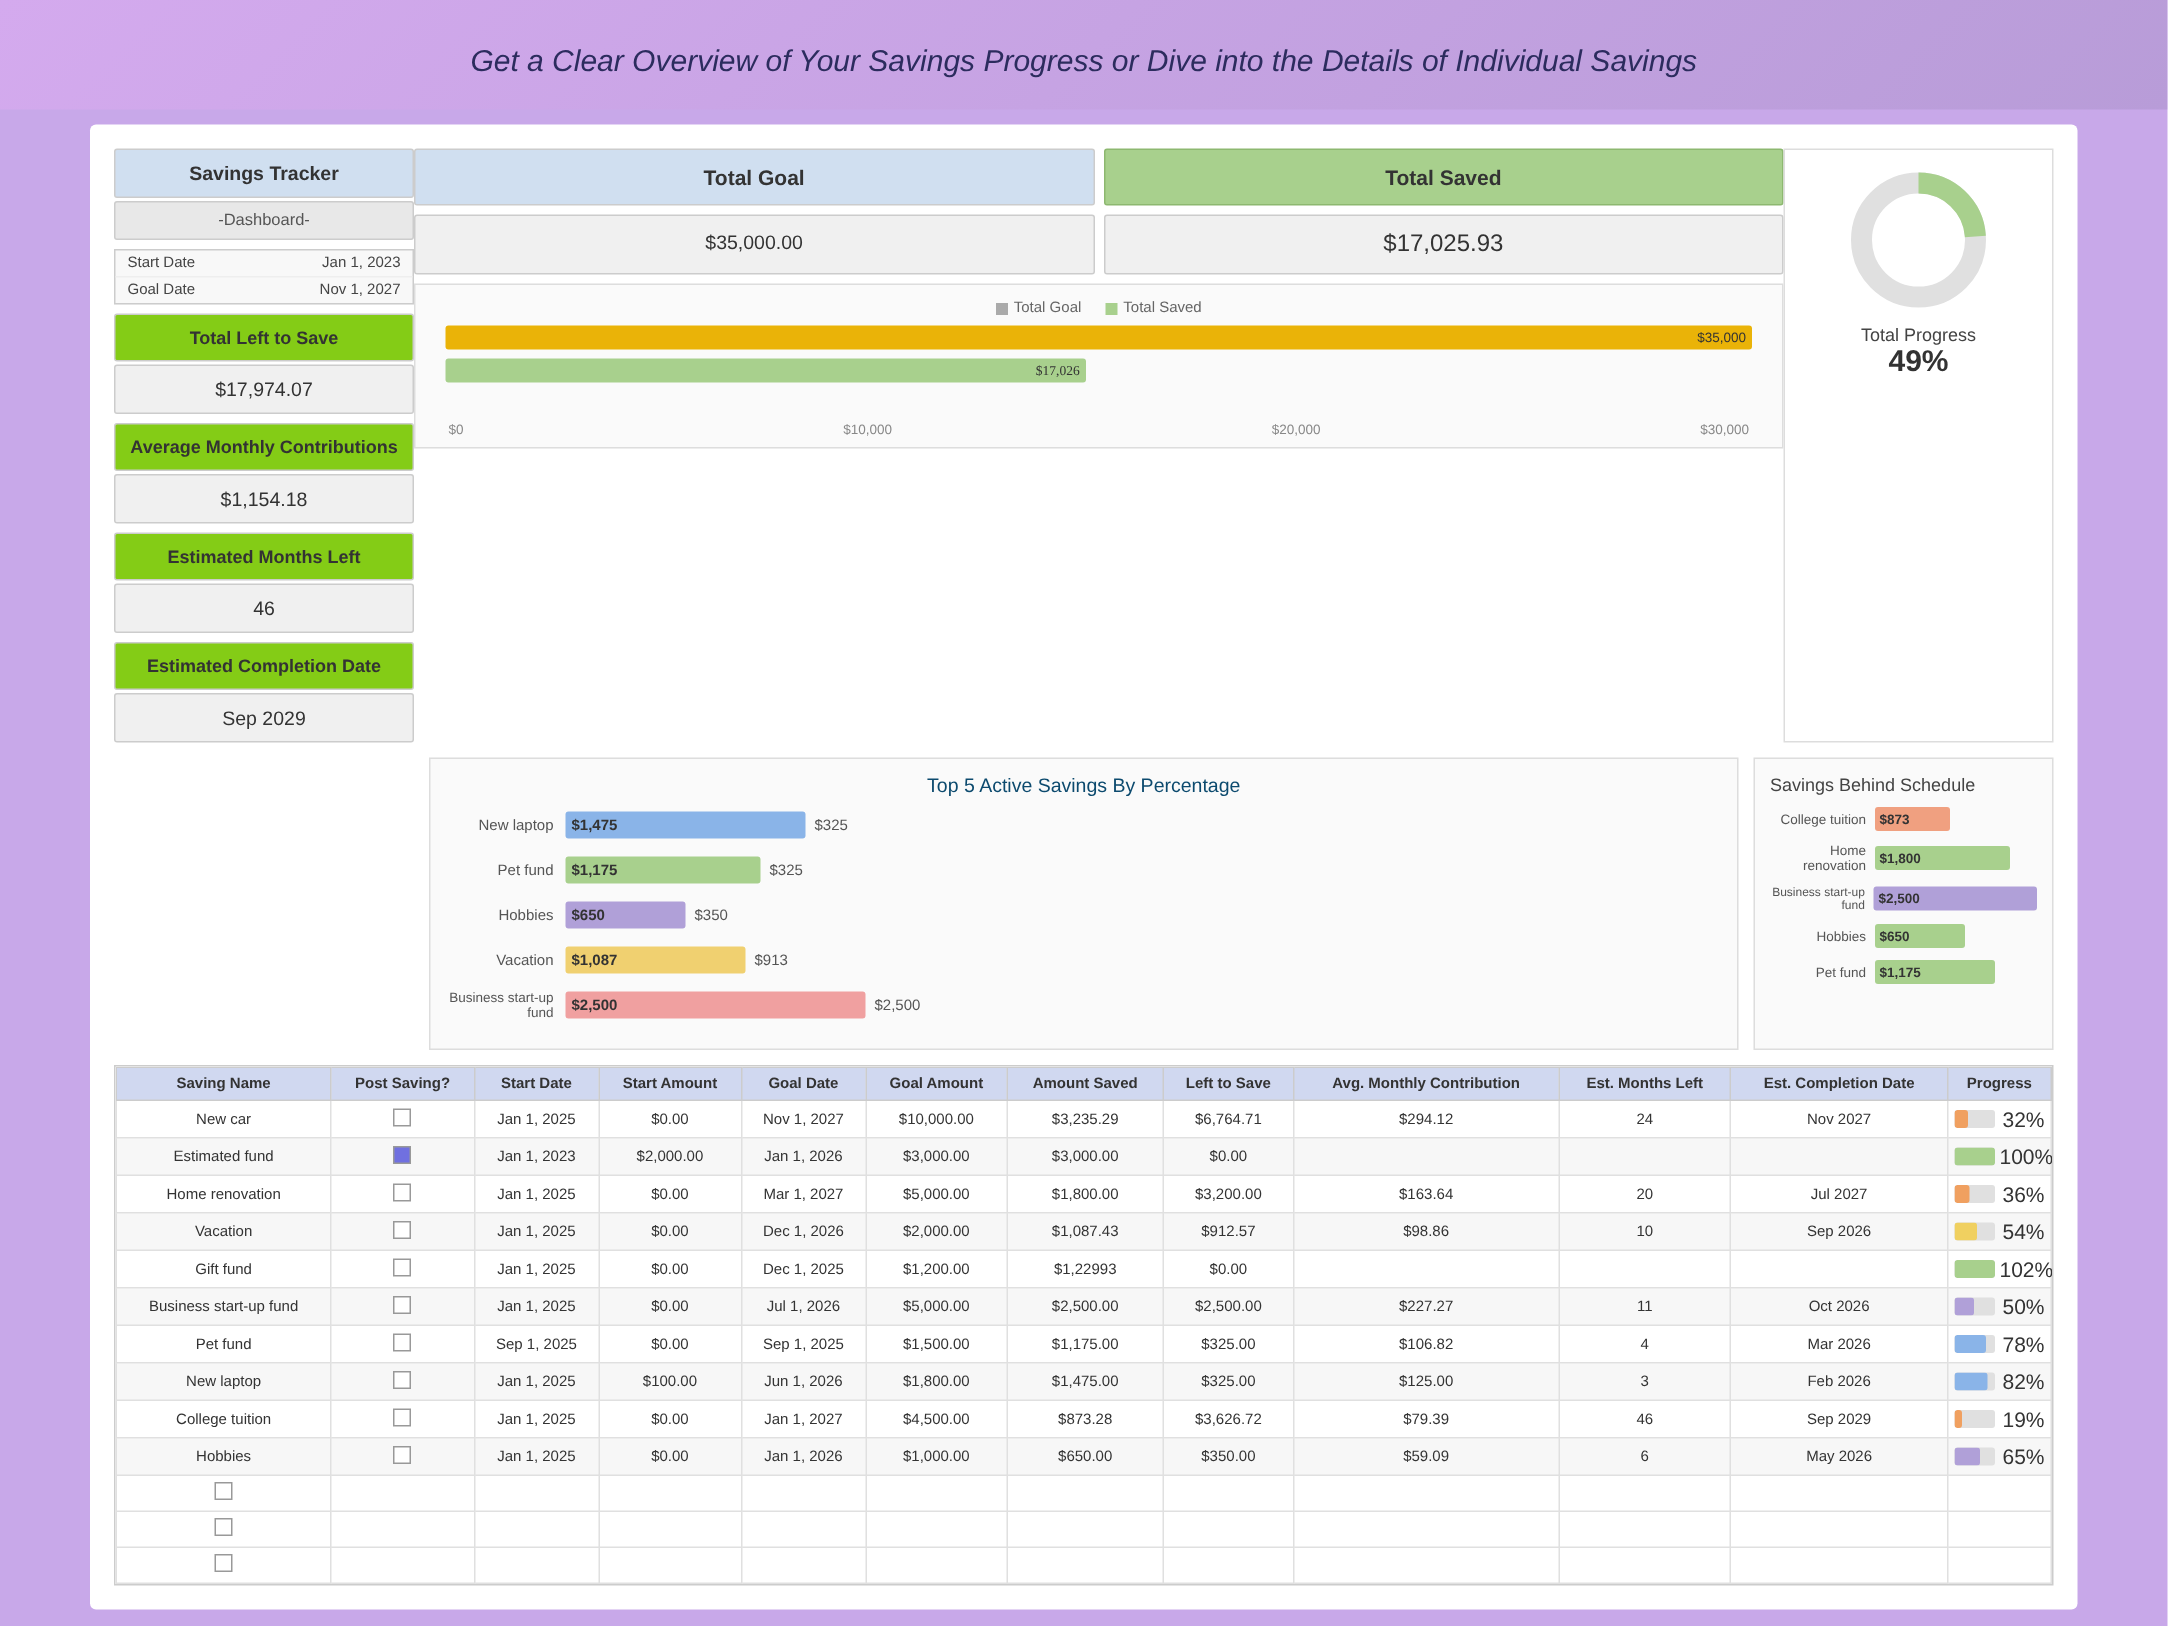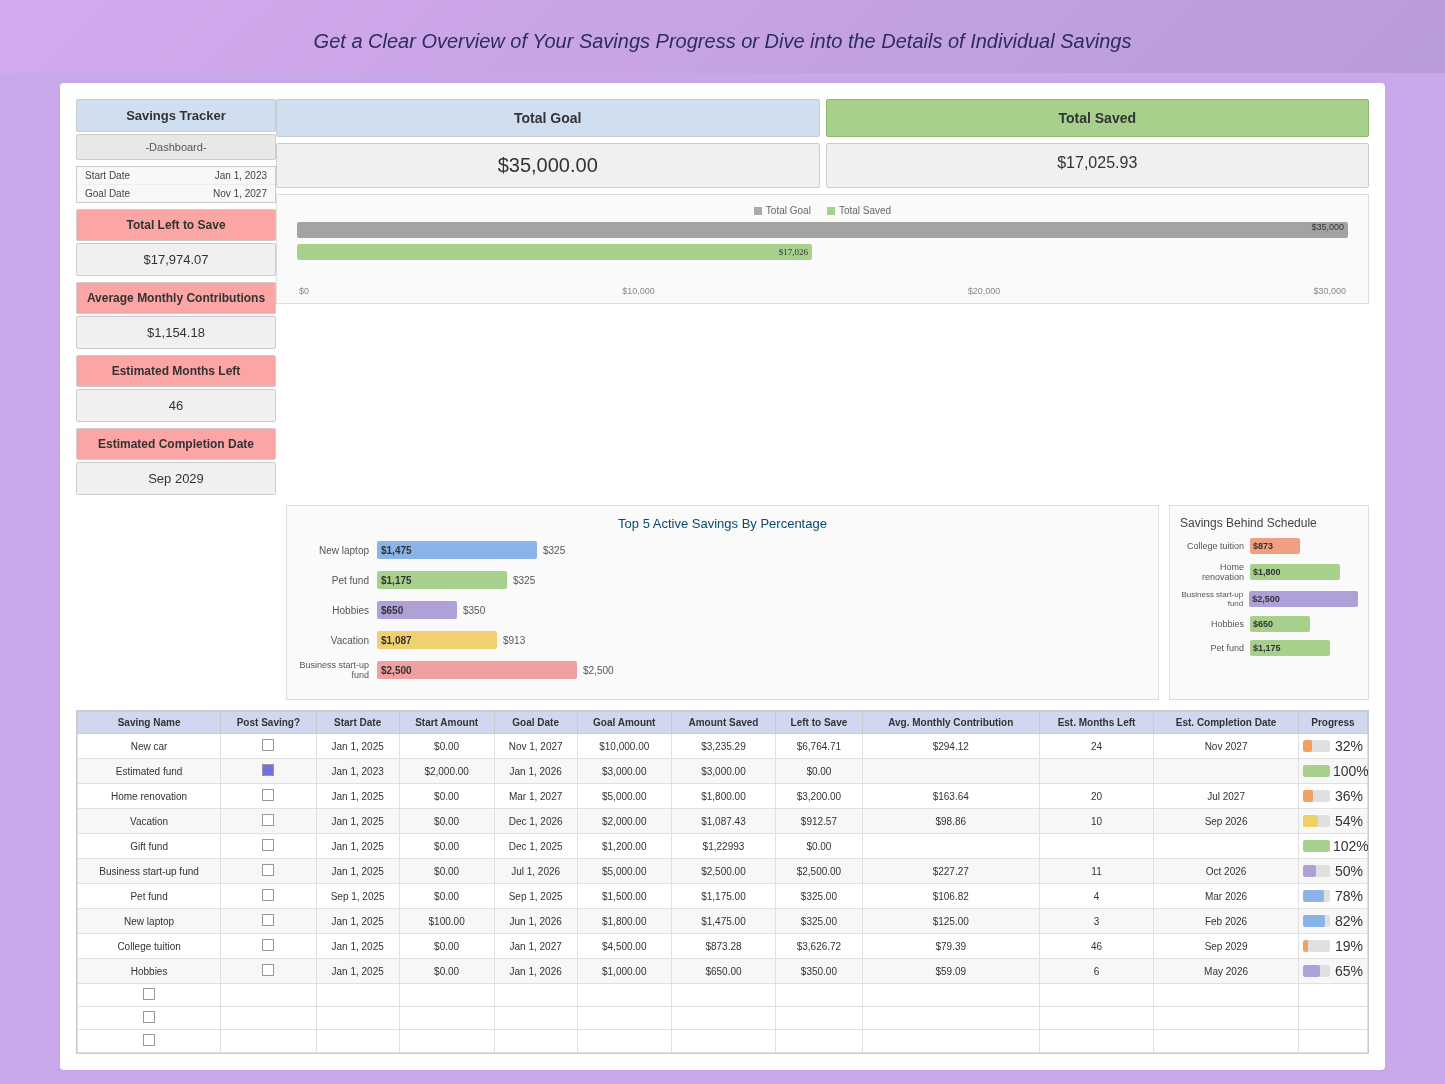--- a/index.html
+++ b/index.html
@@ -69,21 +69,21 @@
     .date-row {
       display: flex;
       justify-content: space-between;
       padding: 3px 8px;
       font-size: 10px;
       color: #444;
       border-bottom: 1px solid #eee;
     }
     .date-row:last-child { border-bottom: none; }
     .metric-box {
-      background: #fca5a5;
+      background: #84cc16;
       text-align: center;
       padding: 8px;
       font-size: 12px;
       font-weight: bold;
       color: #333;
       border: 1px solid #ccc;
       border-radius: 2px;
       margin-top: 6px;
     }
     .metric-value {
@@ -113,21 +113,21 @@
       font-weight: bold;
       color: #333;
       border: 1px solid #ccc;
       border-radius: 2px;
     }
     .goal-value-box {
       flex: 1;
       background: #f0f0f0;
       text-align: center;
       padding: 10px;
-      font-size: 20px;
+      font-size: 13px;
       color: #333;
       border: 1px solid #ccc;
       border-radius: 2px;
     }
     .saved-title-box {
       flex: 1;
       background: #a8d08d;
       text-align: center;
       padding: 10px;
       font-size: 14px;
@@ -406,37 +406,47 @@
             <div class="legend-dot" style="background:#aaa;"></div>
             <span>Total Goal</span>
           </div>
           <div class="legend-item">
             <div class="legend-dot" style="background:#a8d08d;"></div>
             <span>Total Saved</span>
           </div>
         </div>
         <div class="horizontal-bars" style="position:relative; height:60px; margin: 0 10px;">
 
-          <div style="position:absolute; top:2px; left:0; width:100%; height:16px; background:#a3a3a3; border-radius:2px; display:flex; align-items:flex-start; justify-content:flex-end; padding-right:4px;">
+          <div style="position:absolute; top:2px; left:0; width:100%; height:16px; background:#eab308; border-radius:2px; display:flex; align-items:center; justify-content:flex-end; padding-right:4px;">
             <span style="font-size:9px; color:#333;">$35,000</span>
           </div>
 
           <div style="position:absolute; top:24px; left:0; width:49%; height:16px; background:#a8d08d; border-radius:2px; display:flex; align-items:center; justify-content:flex-end; padding-right:4px;">
             <span style="font-size:9px; color:#333;font-family:Liberation Serif, serif;">$17,026</span>
           </div>
           <div class="x-axis" style="position:absolute; bottom:-16px; left:0; right:0;">
             <span>$0</span>
             <span>$10,000</span>
             <span>$20,000</span>
             <span>$30,000</span>
           </div>
         </div>
       </div>
     </div>
 
+    <div class="donut-box">
+      <svg class="donut-svg" viewBox="0 0 100 100">
+
+        <circle cx="50" cy="50" r="38" fill="none" stroke="#e0e0e0" stroke-width="14"></circle>
+
+        <circle cx="50" cy="50" r="38" fill="none" stroke="#a8d08d" stroke-width="14" stroke-dasharray="116.9 238.76" stroke-dashoffset="59.69" transform="rotate(-90 50 50)"></circle>
+      </svg>
+      <div class="donut-label">Total Progress</div>
+      <div class="donut-percent">49%</div>
+    </div>
   </div>
 
   <div class="middle-section">
 
     <div style="width:200px; flex-shrink:0;"></div>
 
     <div class="chart-middle">
       <div class="chart-title">Top 5 Active Savings By Percentage</div>
 
       <div class="bar-row">

